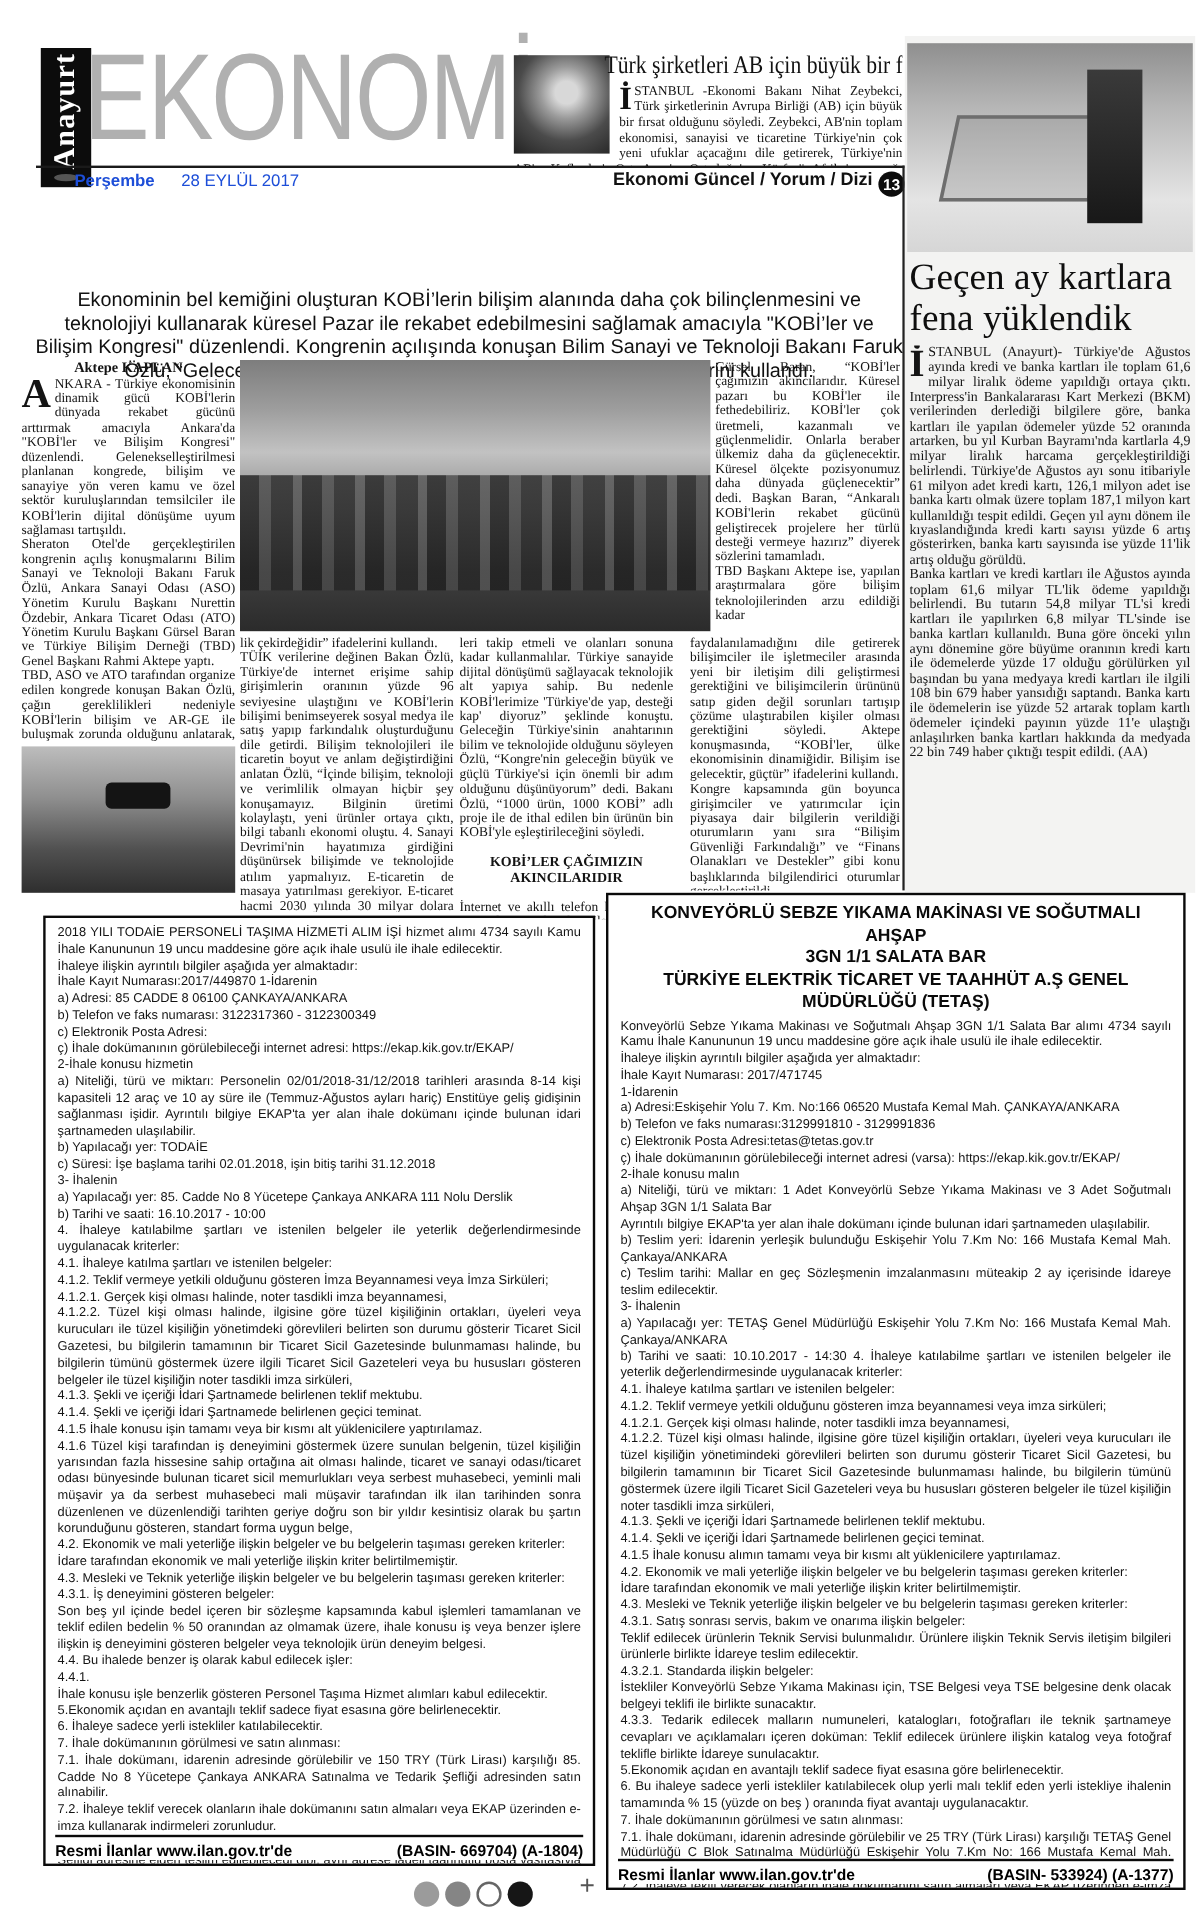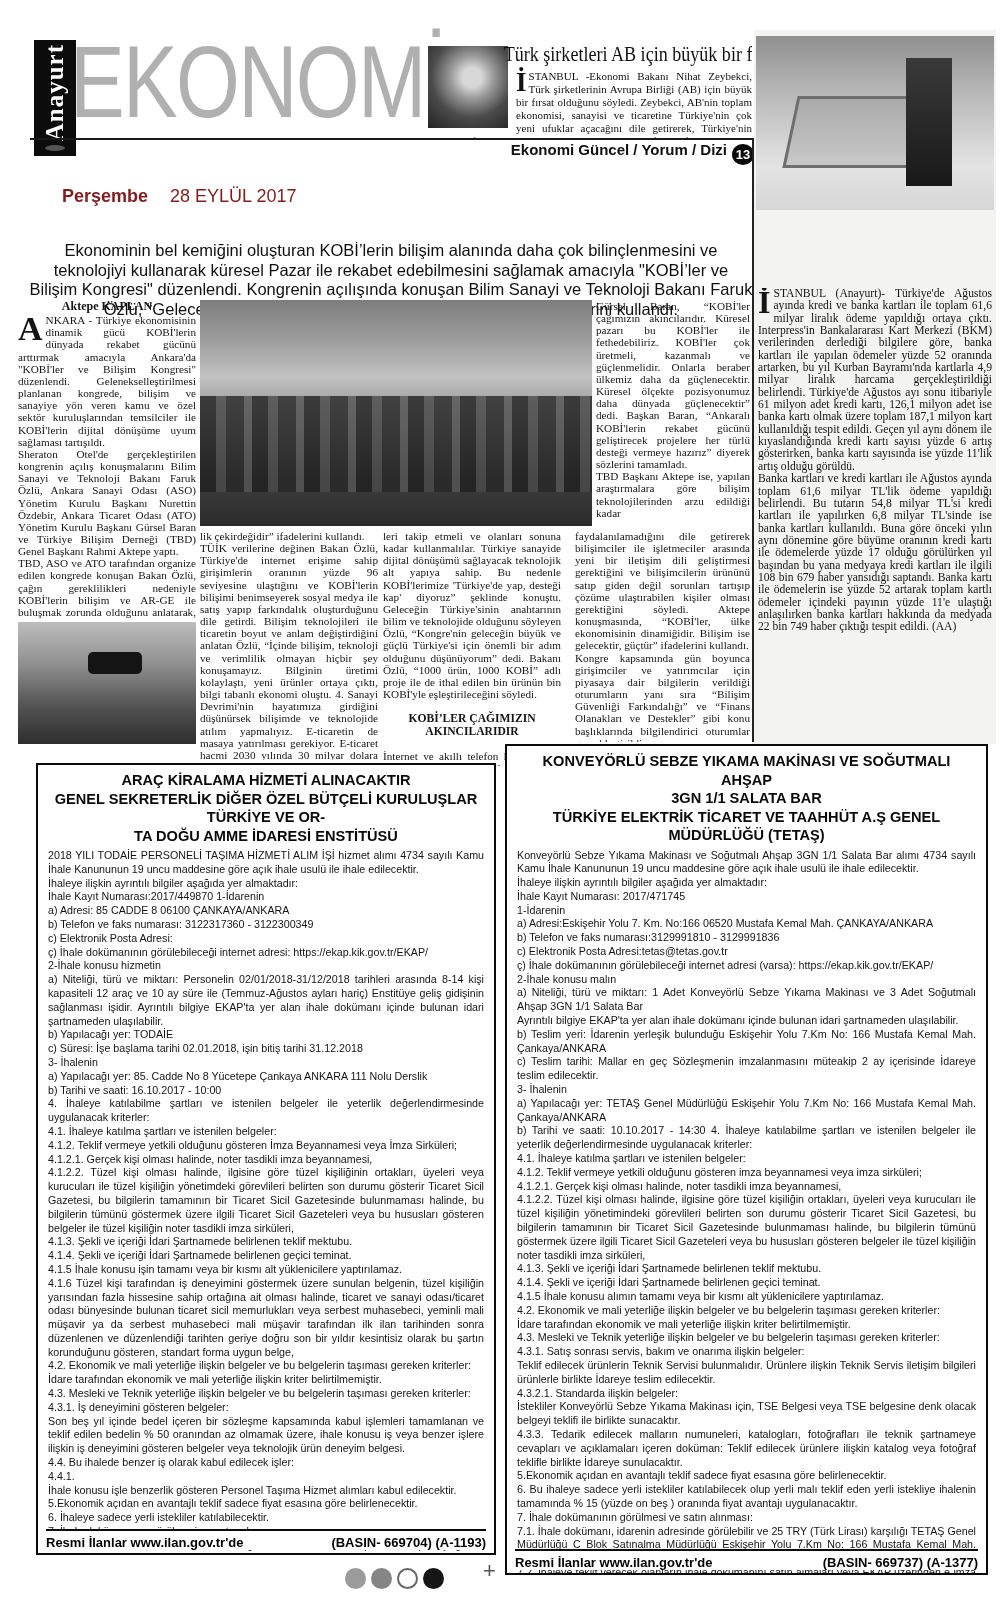--- a/index.html
+++ b/index.html
@@ -19,21 +19,21 @@
   .ta-head{font-family:"Liberation Serif",serif;font-size:21px;color:#111;white-space:nowrap;transform:scaleX(0.86);transform-origin:left top;margin-bottom:3px;}
   .ta-body{font-family:"Liberation Serif",serif;font-size:11px;line-height:13px;text-align:justify;color:#111;}
   .dc1{float:left;font-family:"Liberation Serif",serif;font-weight:bold;font-size:27px;line-height:24px;padding-right:2px;}
 
   .cart-photo{position:absolute;left:756px;top:36px;width:238px;height:174px;background:
      linear-gradient(180deg,#8f8f8f 0%,#b5b5b5 30%,#cfcfcf 55%,#e4e4e4 75%,#d6d6d6 100%);}
   .cart-photo:before{content:"";position:absolute;left:34px;top:60px;width:120px;height:66px;border:3px solid #6e6e6e;transform:skewX(-12deg);background:rgba(120,120,120,.25);}
   .cart-photo:after{content:"";position:absolute;left:150px;top:22px;width:46px;height:128px;background:linear-gradient(180deg,#3a3a3a,#181818);}
 
   .rule-top{position:absolute;left:30px;top:138px;width:724px;border-top:2px solid #1a1a1a;}
-  .dateline{position:absolute;left:62px;top:142px;font-size:18px;color:#7f1d1d;margin-top:44px;}
+  .dateline{position:absolute;left:62px;top:142px;font-size:14px;color:#1d4ed8;}
   .dateline .day{font-weight:bold;margin-right:22px;}
   .kicker{position:absolute;left:508px;top:141px;width:246px;text-align:right;font-weight:bold;font-size:15px;color:#111;}
   .pagenum{display:inline-block;width:22px;height:21px;line-height:21px;border-radius:50%;background:#0c0c0c;color:#fff;text-align:center;font-size:13px;font-weight:bold;margin-left:5px;vertical-align:-4px;}
   .vrule{position:absolute;left:752px;top:138px;height:604px;border-left:2px solid #222;}
 
   .headline{position:absolute;left:16px;top:148px;width:738px;height:90px;margin:0;overflow:visible;}
   .headline span{display:inline-block;font-size:58px;font-weight:bold;letter-spacing:-2px;color:#0a0a0a;white-space:nowrap;transform:scale(0.72,1.38);transform-origin:left top;}
   .lead{position:absolute;left:28px;top:241px;width:726px;font-size:16.5px;line-height:19.5px;text-align:center;color:#101010;}
 
   
@@ -134,29 +134,27 @@
     <span class="joined">Gürsel Baran, “KOBİ'ler çağımızın akıncılarıdır. Küresel pazarı bu KOBİ'ler ile fethedebiliriz. KOBİ'ler çok üretmeli, kazanmalı ve güçlenmelidir. Onlarla beraber ülkemiz daha da güçlenecektir. Küresel ölçekte pozisyonumuz daha dünyada güçlenecektir” dedi. Başkan Baran, “Ankaralı KOBİ'lerin rekabet gücünü geliştirecek projelere her türlü desteği vermeye hazırız” diyerek sözlerini tamamladı.
 TBD Başkanı Aktepe ise, yapılan araştırmalara göre bilişim teknolojilerinden arzu edildiği kadar</span>
   </div>
   <div class="col" id="col4b">
     <span class="joined">faydalanılamadığını dile getirerek bilişimciler ile işletmeciler arasında yeni bir iletişim dili geliştirmesi gerektiğini ve bilişimcilerin ürününü satıp giden değil sorunları tartışıp çözüme ulaştırabilen kişiler olması gerektiğini söyledi. Aktepe konuşmasında, “KOBİ'ler, ülke ekonomisinin dinamiğidir. Bilişim ise gelecektir, güçtür” ifadelerini kullandı.
 Kongre kapsamında gün boyunca girişimciler ve yatırımcılar için piyasaya dair bilgilerin verildiği oturumların yanı sıra “Bilişim Güvenliği Farkındalığı” ve “Finans Olanakları ve Destekler” gibi konu başlıklarında bilgilendirici oturumlar gerçekleştirildi.</span>
   </div>
 
   <div class="sidebar-bg"></div>
   <div class="cart-photo"></div>
+  <div class="sb-head">Geçen ay kartlara fena yüklendik</div>
   <div class="sb-body">
     <span class="dc3">İ</span><span class="joined">STANBUL (Anayurt)- Türkiye'de Ağustos ayında kredi ve banka kartları ile toplam 61,6 milyar liralık ödeme yapıldığı ortaya çıktı. Interpress'in Bankalararası Kart Merkezi (BKM) verilerinden derlediği bilgilere göre, banka kartları ile yapılan ödemeler yüzde 52 oranında artarken, bu yıl Kurban Bayramı'nda kartlarla 4,9 milyar liralık harcama gerçekleştirildiği belirlendi. Türkiye'de Ağustos ayı sonu itibariyle 61 milyon adet kredi kartı, 126,1 milyon adet ise banka kartı olmak üzere toplam 187,1 milyon kart kullanıldığı tespit edildi. Geçen yıl aynı dönem ile kıyaslandığında kredi kartı sayısı yüzde 6 artış gösterirken, banka kartı sayısında ise yüzde 11'lik artış olduğu görüldü.
 Banka kartları ve kredi kartları ile Ağustos ayında toplam 61,6 milyar TL'lik ödeme yapıldığı belirlendi. Bu tutarın 54,8 milyar TL'si kredi kartları ile yapılırken 6,8 milyar TL'sinde ise banka kartları kullanıldı. Buna göre önceki yılın aynı dönemine göre büyüme oranının kredi kartı ile ödemelerde yüzde 17 olduğu görülürken yıl başından bu yana medyaya kredi kartları ile ilgili 108 bin 679 haber yansıdığı saptandı. Banka kartı ile ödemelerin ise yüzde 52 artarak toplam kartlı ödemeler içindeki payının yüzde 11'e ulaştığı anlaşılırken banka kartları hakkında da medyada 22 bin 749 haber çıktığı tespit edildi. (AA)</span>
   </div>
 
   <div class="box" id="box-left">
-    <div class="box-title joined">ARAÇ KİRALAMA HİZMETİ ALINACAKTIR
-GENEL SEKRETERLİK DİĞER ÖZEL BÜTÇELİ KURULUŞLAR TÜRKİYE VE OR-
-TA DOĞU AMME İDARESİ ENSTİTÜSÜ</div>
     <div class="box-body joined">2018 YILI TODAİE PERSONELİ TAŞIMA HİZMETİ ALIM İŞİ hizmet alımı 4734 sayılı Kamu İhale Kanununun 19 uncu maddesine göre açık ihale usulü ile ihale edilecektir.
 İhaleye ilişkin ayrıntılı bilgiler aşağıda yer almaktadır:
 İhale Kayıt Numarası:2017/449870 1-İdarenin
 a) Adresi: 85 CADDE 8 06100 ÇANKAYA/ANKARA
 b) Telefon ve faks numarası: 3122317360 - 3122300349
 c) Elektronik Posta Adresi:
 ç) İhale dokümanının görülebileceği internet adresi: https://ekap.kik.gov.tr/EKAP/
 2-İhale konusu hizmetin
 a) Niteliği, türü ve miktarı: Personelin 02/01/2018-31/12/2018 tarihleri arasında 8-14 kişi kapasiteli 12 araç ve 10 ay süre ile (Temmuz-Ağustos ayları hariç) Enstitüye geliş gidişinin sağlanması işidir. Ayrıntılı bilgiye EKAP'ta yer alan ihale dokümanı içinde bulunan idari şartnameden ulaşılabilir.
 b) Yapılacağı yer: TODAİE
@@ -188,21 +186,21 @@
 7.2. İhaleye teklif verecek olanların ihale dokümanını satın almaları veya EKAP üzerinden e-imza kullanarak indirmeleri zorunludur.
 8. Teklifler, ihale tarih ve saatine kadar 85. Cadde No 8 Yücetepe Çankaya ANKARA Evrak Şefliği adresine elden teslim edilebileceği gibi, aynı adrese iadeli taahhütlü posta vasıtasıyla da gönderilebilir.
 9. İstekliler tekliflerini, götürü bedel üzerinden vereceklerdir. İhale sonucu, ihale üzerine bırakılan istekliyle toplam bedel üzerinden götürü bedel sözleşme imzalanacaktır. Bu ihalede, işin tamamı için teklif verilecektir.
 10. İstekliler teklif ettikleri bedelin %3'ünden az olmamak üzere kendi belirleyecekleri tutarda geçici teminat vereceklerdir.
 11. Verilen tekliflerin geçerlilik süresi, ihale tarihinden itibaren 60 (altmış) takvim günüdür.
 12. Konsorsiyum olarak ihaleye teklif verilemez.
 13.Diğer hususlar:
 Teklifi sınır değerin altında kalan isteklilerden Kanunun 38 inci maddesine göre açıklama istenecektir.</div>
     <div class="box-footer">
       <span>Resmi İlanlar www.ilan.gov.tr'de</span>
-      <span>(BASIN- 669704) (A-1193)</span>
+      <span>(BASIN- 669704) (A-1804)</span>
     </div>
   </div>
 
   <div class="box" id="box-right">
     <div class="box-title joined">KONVEYÖRLÜ SEBZE YIKAMA MAKİNASI VE SOĞUTMALI AHŞAP
 3GN 1/1 SALATA BAR
 TÜRKİYE ELEKTRİK TİCARET VE TAAHHÜT A.Ş GENEL MÜDÜRLÜĞÜ (TETAŞ)</div>
     <div class="box-body joined">Konveyörlü Sebze Yıkama Makinası ve Soğutmalı Ahşap 3GN 1/1 Salata Bar alımı 4734 sayılı Kamu İhale Kanununun 19 uncu maddesine göre açık ihale usulü ile ihale edilecektir.
 İhaleye ilişkin ayrıntılı bilgiler aşağıda yer almaktadır:
 İhale Kayıt Numarası: 2017/471745
@@ -241,21 +239,21 @@
 7.2. İhaleye teklif verecek olanların ihale dokümanını satın almaları veya EKAP üzerinden e-imza kullanarak indirmeleri zorunludur.
 8. Teklifler, ihale tarih ve saatine kadar TETAŞ Genel Müdürlüğü A Blok 8.kat Genel Evrak Servisi Eskişehir Yolu 7.Km No: 166 Mustafa Kemal Mah. ÇANKAYA/ANKARA adresine elden teslim edilebileceği gibi, aynı adrese iadeli taahhütlü posta vasıtasıyla da gönderilebilir.
 9. İstekliler tekliflerini, mal kalem-kalemleri için teklif birim fiyatlar üzerinden vereceklerdir. İhale sonucu, üzerine ihale yapılan istekliyle her bir mal kalemi miktarı ile bu mal kalemleri için teklif edilen birim fiyatların çarpımı sonucu bulunan toplam bedel üzerinden birim fiyat sözleşme imzalanacaktır. Bu ihalede, kısmı teklif verilebilir.
 10. İstekliler teklif ettikleri bedelin %3'ünden az olmamak üzere kendi belirleyecekleri tutarda geçici teminat vereceklerdir.
 11. Verilen tekliflerin geçerlilik süresi, ihale tarihinden itibaren 90 (doksan) takvim günüdür.
 12. Konsorsiyum olarak ihaleye teklif verilemez.
 13.Diğer hususlar:
 İhale, Kanunun 38 inci maddesinde öngörülen açıklama istenmeksizin ekonomik açıdan en avantajlı teklif üzerinde bırakılacaktır.</div>
     <div class="box-footer">
       <span>Resmi İlanlar www.ilan.gov.tr'de</span>
-      <span>(BASIN- 669737) (A-1377)</span>
+      <span>(BASIN- 533924) (A-1377)</span>
     </div>
   </div>
 
   <div class="dots">
     <span class="dot dot1"></span>
     <span class="dot dot2"></span>
     <span class="dot dot3"></span>
     <span class="dot dot4"></span>
   </div>
   <div class="plus">+</div>

